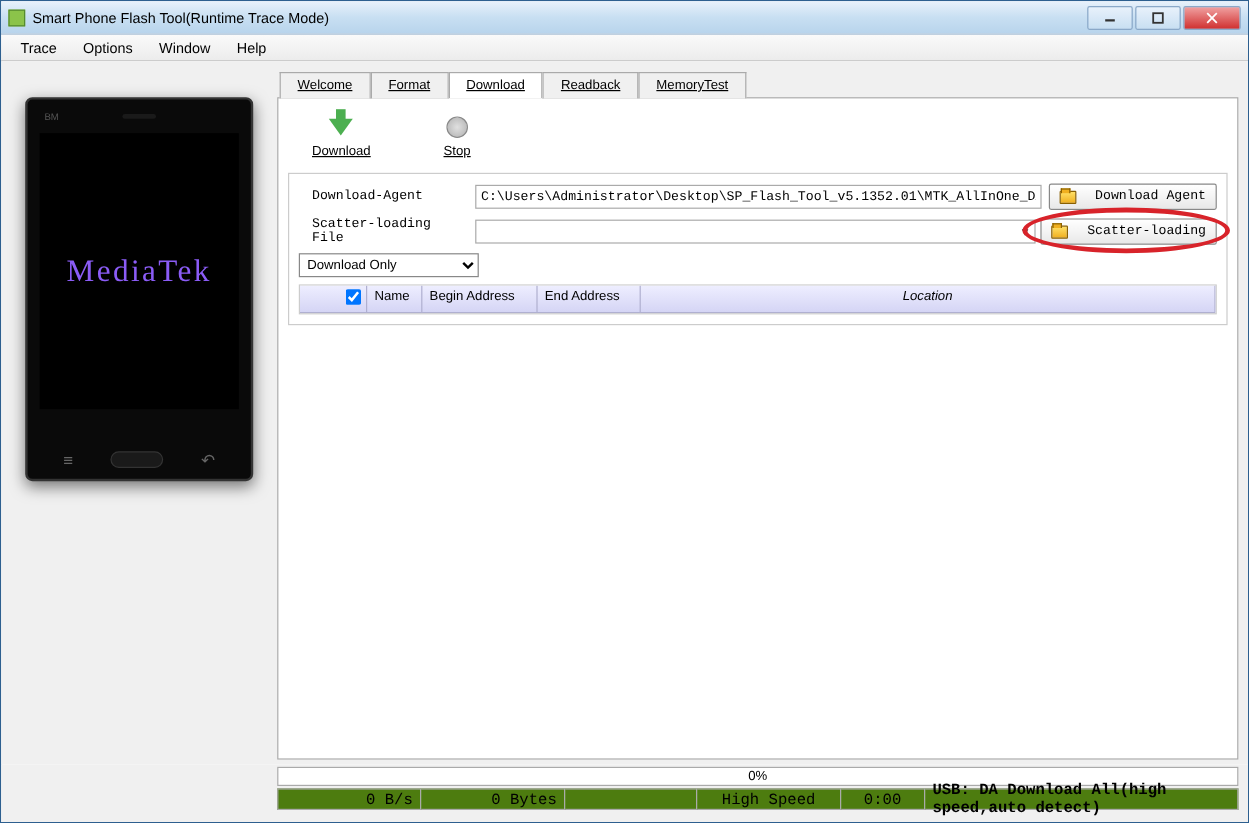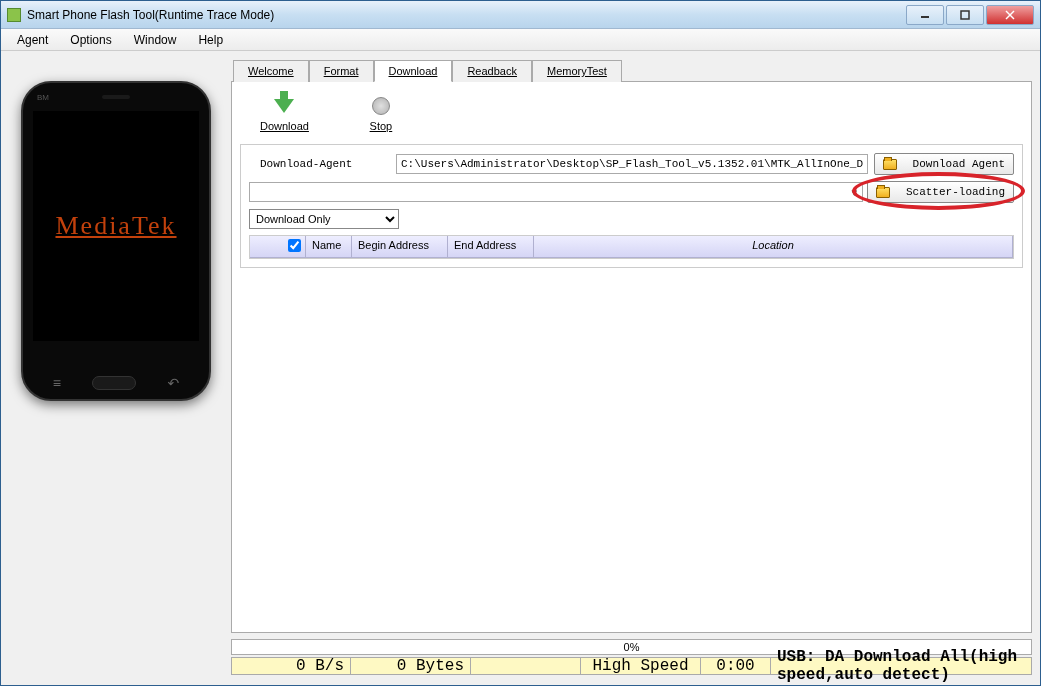--- a/index.html
+++ b/index.html
@@ -8,25 +8,25 @@
 .titlebar { height: 28px; background: linear-gradient(#e8f1fb, #c8dff2 50%, #b8d4ec); border-bottom: 1px solid #a0b8d0; display: flex; align-items: center; padding: 0 6px; }
 .titlebar-icon { width: 14px; height: 14px; background: #8bc34a; border: 1px solid #558b2f; margin-right: 6px; }
 .title-text { flex: 1; font-size: 12px; color: #000; }
 .window-controls { display: flex; gap: 2px; }
 .win-btn { width: 38px; height: 20px; background: linear-gradient(#e8f1fb, #c8dff2); border: 1px solid #8aa8c8; border-radius: 2px; display: flex; align-items: center; justify-content: center; font-size: 12px; cursor: pointer; }
 .win-btn.close { background: linear-gradient(#f0a0a0, #d03030); color: #fff; width: 48px; }
 .menubar { height: 22px; background: linear-gradient(#fafafa, #ececec); border-bottom: 1px solid #ccc; display: flex; align-items: center; padding: 0 6px; gap: 2px; }
 .menu-item { padding: 2px 10px; cursor: pointer; font-size: 12px; }
 .content { display: flex; height: calc(100% - 28px - 22px - 48px); background: #f0f0f0; }
 .sidebar { width: 230px; padding: 30px 16px; display: flex; justify-content: center; align-items: flex-start; }
-.phone { width: 190px; height: 320px; background: #0a0a0a; border-radius: 30px; border: 2px solid #333; position: relative; padding: 28px 10px 34px 10px; box-shadow: 0 4px 12px rgba(0,0,0,0.5); text-align: right; }
+.phone { width: 190px; height: 320px; background: #0a0a0a; border-radius: 6px; border: 2px solid #333; position: relative; padding: 28px 10px 34px 10px; box-shadow: 0 4px 12px rgba(0,0,0,0.5); text-align: right; }
 .phone-top-left { position: absolute; top: 10px; left: 14px; color: #555; font-size: 8px; }
 .phone-earpiece { position: absolute; top: 12px; left: 50%; transform: translateX(-50%); width: 28px; height: 4px; background: #1a1a1a; border-radius: 2px; }
 .phone-screen { width: 100%; height: 230px; background: #000; display: flex; align-items: center; justify-content: center; }
-.phone-logo { color: #c2410c; font-family: serif; font-size: 26px; letter-spacing: 2px; text-decoration: underline; }
+.phone-logo { color: #8b5cf6; font-family: serif; font-size: 26px; letter-spacing: 2px; }
 .phone-buttons { position: absolute; bottom: 8px; left: 0; right: 0; display: flex; justify-content: space-around; align-items: center; padding: 0 14px; }
 .phone-btn { color: #666; font-size: 14px; }
 .phone-home { width: 44px; height: 14px; background: #1a1a1a; border-radius: 7px; border: 1px solid #333; }
 .main { flex: 1; padding: 8px 8px 4px 0; display: flex; flex-direction: column; }
 .tabs { display: flex; margin-left: 2px; }
 .tab { padding: 4px 14px; background: #f0f0f0; border: 1px solid #aaa; border-bottom: none; font-size: 11px; cursor: pointer; margin-right: 0; text-decoration: underline; color: #000; position: relative; top: 1px; }
 .tab.active { background: #fff; border-bottom: 1px solid #fff; z-index: 2; }
 .tab-panel { flex: 1; background: #fff; border: 1px solid #aaa; padding: 8px; display: flex; flex-direction: column; }
 .toolbar-row { display: flex; gap: 60px; padding: 4px 20px 12px 20px; }
 .toolbar-btn { display: flex; flex-direction: column; align-items: center; gap: 2px; cursor: pointer; font-size: 11px; text-decoration: underline; }
@@ -50,21 +50,21 @@
 .th-check { width: 24px; text-align: center; }
 .th-check input { margin: 0; }
 .th-name { width: 46px; }
 .th-begin { width: 96px; }
 .th-end { width: 86px; }
 .th-loc { flex: 1; text-align: center; font-style: italic; }
 .table-body { flex: 1; background: #fff; position: relative; }
 .statusbar-wrap { height: 48px; padding: 2px 8px 4px 230px; background: #f0f0f0; }
 .progress { height: 16px; border: 1px solid #aaa; background: #fff; text-align: center; font-size: 11px; line-height: 14px; margin-bottom: 2px; }
 .status-cells { display: flex; height: 18px; }
-.status-cell { border: 1px solid #aaa; border-left: none; padding: 1px 6px; font-size: 16px; font-family: "Courier New", monospace; display: flex; align-items: center; justify-content: center; background: #fef9c3; }
+.status-cell { border: 1px solid #aaa; border-left: none; padding: 1px 6px; font-size: 13px; font-family: "Courier New", monospace; display: flex; align-items: center; justify-content: center; background: #4d7c0f; }
 .status-cells .status-cell:first-child { border-left: 1px solid #aaa; }
 .sc1 { width: 120px; justify-content: flex-end; }
 .sc2 { width: 120px; justify-content: flex-end; }
 .sc3 { width: 110px; }
 .sc4 { width: 120px; }
 .sc5 { width: 70px; }
 .sc6 { flex: 1; justify-content: flex-start; font-weight: bold; }
 </style>
 </head>
 <body>
@@ -87,21 +87,21 @@
       <div class="win-btn close">
           <svg width="10" height="10">
             <line x1="1" y1="1" x2="9" y2="9" stroke="#fff" stroke-width="1.5"></line>
             <line x1="9" y1="1" x2="1" y2="9" stroke="#fff" stroke-width="1.5"></line>
           </svg>
         </div>
     </div>
   </div>
 
   <div class="menubar">
-    <div class="menu-item">Agent</div>
+    <div class="menu-item">Trace</div>
     <div class="menu-item">Options</div>
     <div class="menu-item">Window</div>
     <div class="menu-item">Help</div>
   </div>
 
   <div class="content">
     <div class="sidebar">
       <div class="phone">
         <div class="phone-top-left">BM</div>
         <div class="phone-earpiece"></div>
@@ -144,20 +144,21 @@
         <div class="form-area">
           <div class="form-row">
             <div class="form-label">Download-Agent</div>
             <input class="form-input" value="C:\Users\Administrator\Desktop\SP_Flash_Tool_v5.1352.01\MTK_AllInOne_DA.bin" style="">
             <button class="form-btn">
               <span class="folder-ico"></span>
               <span>Download Agent</span>
             </button>
           </div>
           <div class="form-row">
+            <div class="form-label">Scatter-loading File</div>
             <input class="form-input" style="background: rgb(255, 255, 255);" value="">
             <span style="margin-left:-18px;margin-right:4px;color:#333;pointer-events:none;">▾</span>
             <button class="form-btn red-circle">
               <span class="folder-ico"></span>
               <span>Scatter-loading</span>
             </button>
           </div>
           <div class="form-row">
             <select class="dropdown" style="width:150px;">
               <option>Download Only</option>

